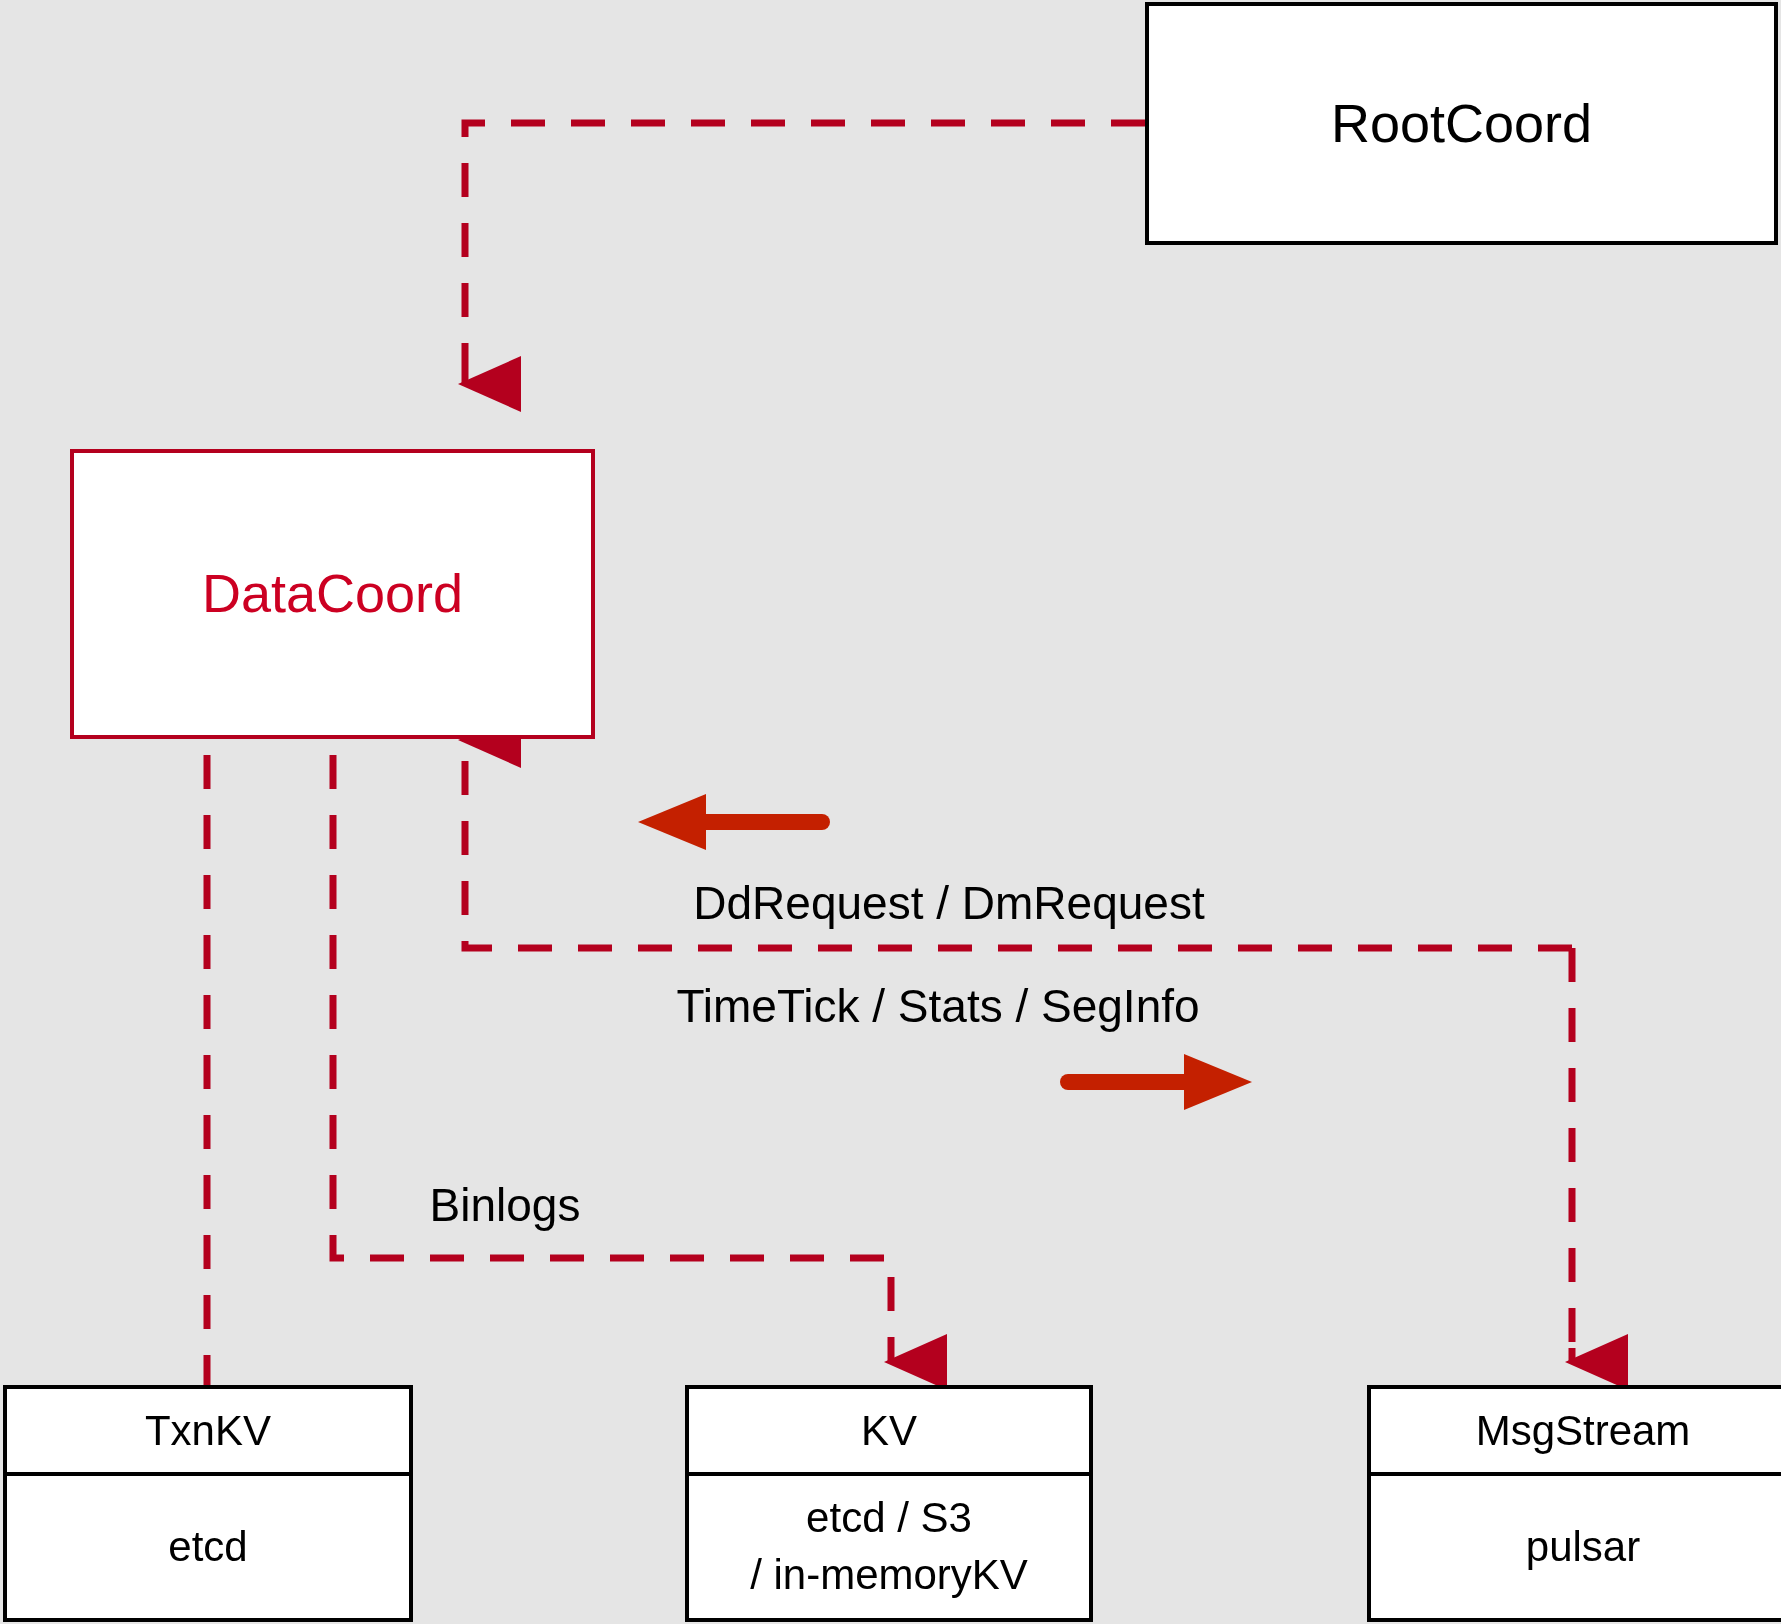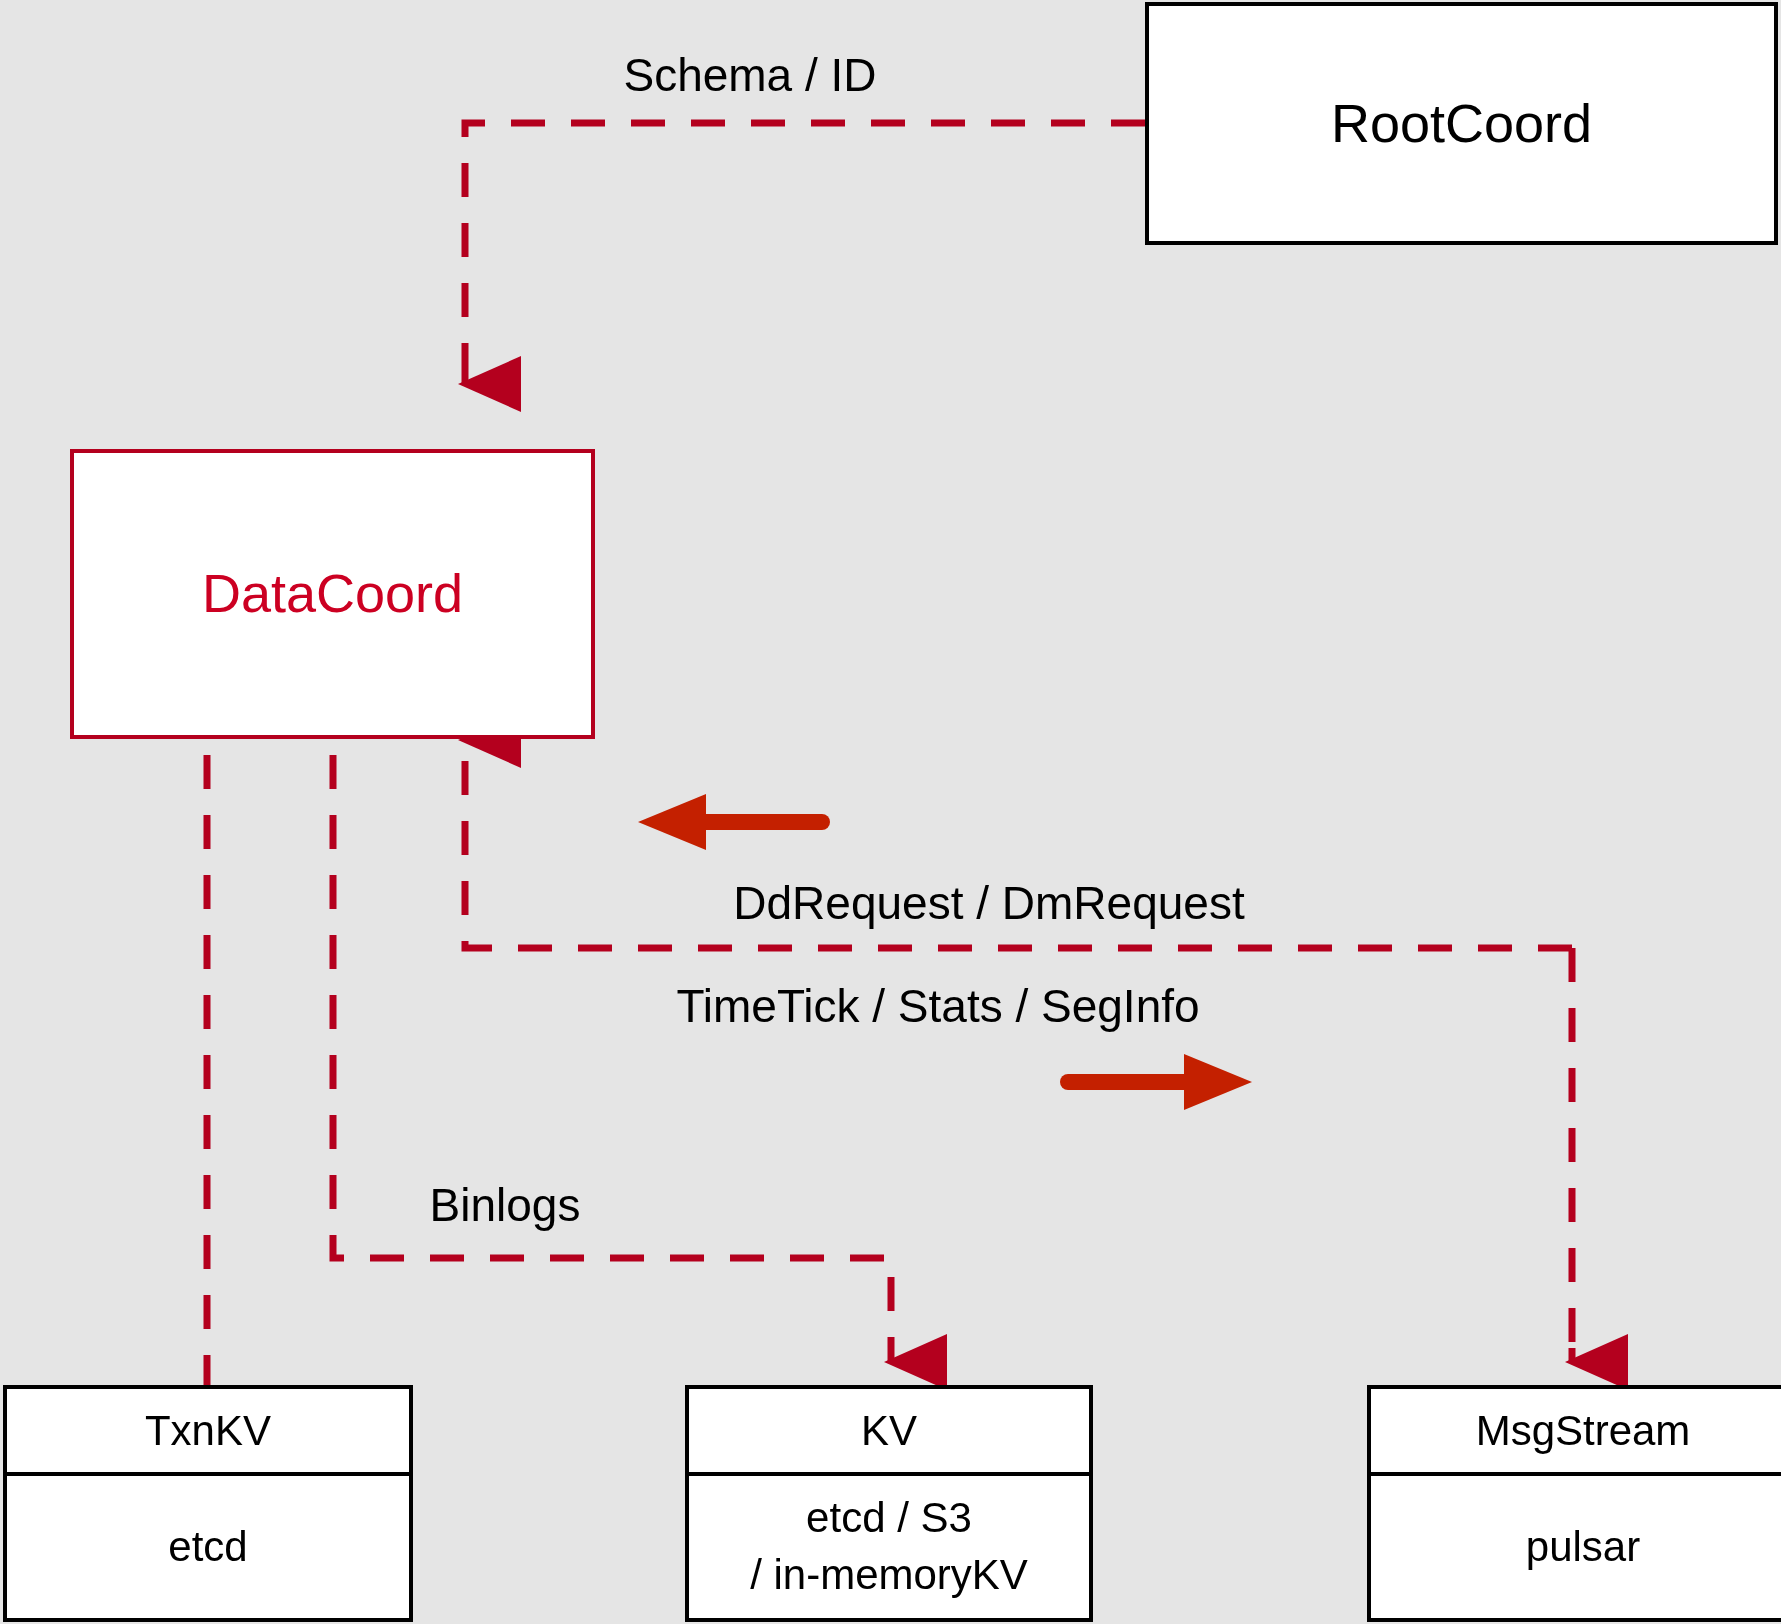--- a/index.html
+++ b/index.html
@@ -158,21 +158,20 @@
         <div>/ in-memoryKV</div>
       </div>
     </div>
   </div>
 
   <div class="node node-split" style="left:1367px; top:1385px; width:432px; height:237px;justify-content:flex-end;">
     <div class="split-head" style="height:83px;">MsgStream</div>
     <div class="split-body">pulsar</div>
   </div>
 
-  <div class="edge-label" style="left:530px; top:48px; width:440px;">Schema / ID</div>
 
-  <div class="edge-label" style="left:689px; top:876px; width:600px;">DdRequest / DmRequest</div>
+  <div class="edge-label" style="left:649px; top:876px; width:600px;">DdRequest / DmRequest</div>
 
   <div class="edge-label" style="left:638px; top:979px; width:600px;">TimeTick / Stats / SegInfo</div>
 
   <div class="edge-label" style="left:380px; top:1178px; width:250px;">Binlogs</div>
 
 </div>
 
 </body></html>

